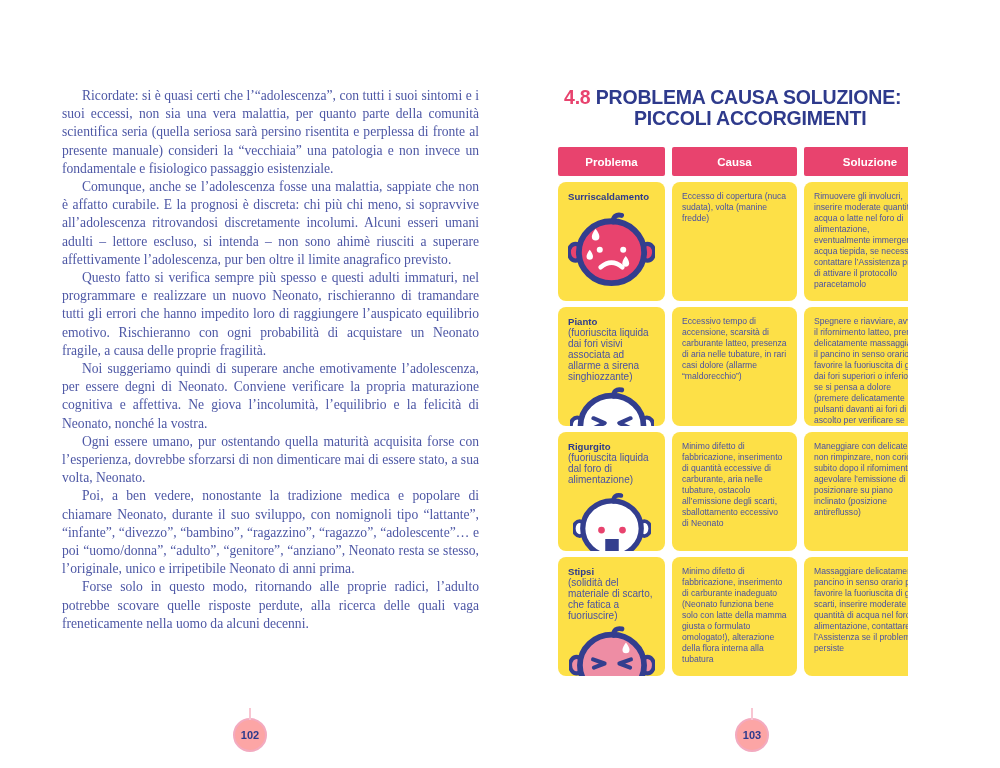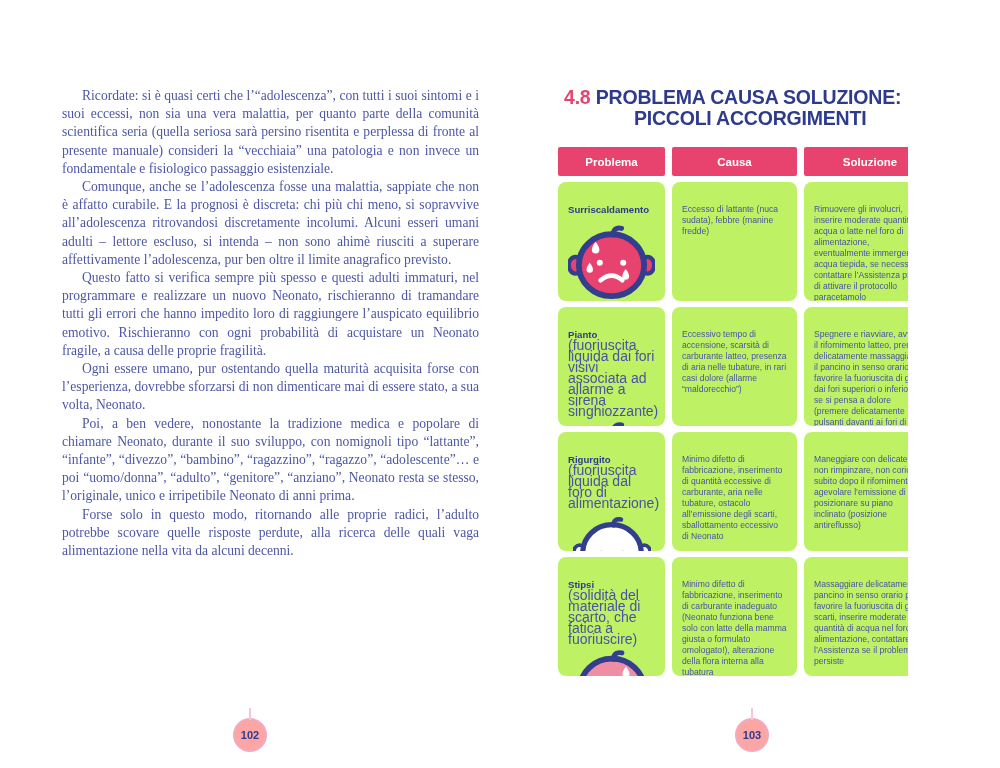--- a/index.html
+++ b/index.html
@@ -16,24 +16,24 @@
     font-size:19.5px;line-height:21px;color:#2e3a8c;letter-spacing:-0.2px;text-align:center;}
   .chapter-title .num{color:#e8436e;}
   .chapter-title .line2{display:block;margin-left:35px;}
 
   
   .ptable{position:absolute;left:558px;top:147px;display:grid;
     grid-template-columns:107px 125px 132px;
     grid-template-rows:29px 119px 119px 119px 119px;gap:6px 7px;}
   .th{background:#e8436e;border-radius:2px;color:#fff;font-weight:bold;
     font-size:11.5px;display:flex;align-items:center;justify-content:center;}
-  .card{background:#bef264;border-radius:8px;padding:22px 10px;
+  .card{background:#fde047;border-radius:8px;padding:9px 10px;
     font-size:8.6px;line-height:11px;color:#4a51a3;overflow:hidden;box-sizing:border-box;}
   .card .ptitle{font-weight:bold;font-size:9.6px;line-height:11px;color:#2e3a8c;}
-  .card .pnote{font-size:14px;}
+  .card .pnote{font-size:10px;}
   .icon-wrap{display:flex;justify-content:center;}
   .icon-wrap.big{margin-top:8px;}
   .icon-wrap.small{margin-top:3px;}
 
   
   .page-num{position:absolute;width:30px;height:30px;border:2px solid #f3aabf;
     border-radius:50%;display:flex;align-items:center;justify-content:center;
     font-weight:bold;font-size:11px;color:#2e3a8c;background:#fca5a5;}
   .page-num::before{content:"";position:absolute;bottom:100%;left:50%;
     transform:translateX(-50%);width:2px;height:12px;background:#f8c6d2;}
@@ -42,23 +42,24 @@
 </style>
 </head>
 <body>
 
 <div class="spread">
 
   <div class="body-text">
     <p>Ricordate: si è quasi certi che l’“adolescenza”, con tutti i suoi sintomi e i suoi eccessi, non sia una vera malattia, per quanto parte della comunità scientifica seria (quella seriosa sarà persino risentita e perplessa di fronte al presente manuale) consideri la “vecchiaia” una patologia e non invece un fondamentale e fisiologico passaggio esistenziale.</p>
     <p>Comunque, anche se l’adolescenza fosse una malattia, sappiate che non è affatto curabile. E la prognosi è discreta: chi più chi meno, si sopravvive all’adolescenza ritrovandosi discretamente incolumi. Alcuni esseri umani adulti – lettore escluso, si intenda – non sono ahimè riusciti a superare affettivamente l’adolescenza, pur ben oltre il limite anagrafico previsto.</p>
     <p>Questo fatto si verifica sempre più spesso e questi adulti immaturi, nel programmare e realizzare un nuovo Neonato, rischieranno di tramandare tutti gli errori che hanno impedito loro di raggiungere l’auspicato equilibrio emotivo. Rischieranno con ogni probabilità di acquistare un Neonato fragile, a causa delle proprie fragilità.</p>
+    <p>Noi suggeriamo quindi di superare anche emotivamente l’adolescenza, per essere degni di Neonato. Conviene verificare la propria maturazione cognitiva e affettiva. Ne giova l’incolumità, l’equilibrio e la felicità di Neonato, nonché la vostra.</p>
     <p>Ogni essere umano, pur ostentando quella maturità acquisita forse con l’esperienza, dovrebbe sforzarsi di non dimenticare mai di essere stato, a sua volta, Neonato.</p>
     <p>Poi, a ben vedere, nonostante la tradizione medica e popolare di chiamare Neonato, durante il suo sviluppo, con nomignoli tipo “lattante”, “infante”, “divezzo”, “bambino”, “ragazzino”, “ragazzo”, “adolescente”… e poi “uomo/donna”, “adulto”, “genitore”, “anziano”, Neonato resta se stesso, l’originale, unico e irripetibile Neonato di anni prima.</p>
-    <p>Forse solo in questo modo, ritornando alle proprie radici, l’adulto potrebbe scovare quelle risposte perdute, alla ricerca delle quali vaga alimentazione nella vita da alcuni decenni.</p>
+    <p>Forse solo in questo modo, ritornando alle proprie radici, l’adulto potrebbe scovare quelle risposte perdute, alla ricerca delle quali vaga freneticamente nella uomo da alcuni decenni.</p>
   </div>
 
   <div class="chapter-title">
     <span class="num">4.8</span>
     <span>PROBLEMA CAUSA SOLUZIONE:</span>
     <span class="line2">PICCOLI ACCORGIMENTI</span>
   </div>
 
   <div class="ptable">
 
@@ -77,21 +78,21 @@
           <circle cx="38" cy="47" r="3.6" fill="#ffffff"></circle>
           <circle cx="66" cy="47" r="3.6" fill="#ffffff"></circle>
           <path d="M39 68 Q52 57 65 68" fill="none" stroke="#ffffff" stroke-width="5.5" stroke-linecap="round"></path>
           <path transform="translate(33,29)" d="M0,-7 C3,-3 4.5,0 4.5,2.5 A4.5,4.5 0 1,1 -4.5,2.5 C-4.5,0 -3,-3 0,-7 Z" fill="#ffffff"></path>
           <path transform="translate(26,53) scale(0.85)" d="M0,-7 C3,-3 4.5,0 4.5,2.5 A4.5,4.5 0 1,1 -4.5,2.5 C-4.5,0 -3,-3 0,-7 Z" fill="#ffffff"></path>
           <path transform="translate(69,61) scale(0.9)" d="M0,-7 C3,-3 4.5,0 4.5,2.5 A4.5,4.5 0 1,1 -4.5,2.5 C-4.5,0 -3,-3 0,-7 Z" fill="#ffffff"></path>
         </svg>
       </div>
     </div>
     <div class="card">
-      <span>Eccesso di lattante (nuca sudata), febbre (manine fredde)</span>
+      <span>Eccesso di copertura (nuca sudata), volta (manine fredde)</span>
     </div>
     <div class="card">
       <span>Rimuovere gli involucri, inserire moderate quantità di acqua o latte nel foro di alimentazione, eventualmente immergere in acqua tiepida, se necessario contattare l’Assistenza prima di attivare il protocollo paracetamolo</span>
     </div>
 
     <div class="card">
       <div class="ptitle">Pianto</div>
       <div class="pnote">(fuoriuscita liquida dai fori visivi associata ad allarme a sirena singhiozzante)</div>
       <div class="icon-wrap small">
         <svg viewBox="0 0 104 100" width="84" height="81">

